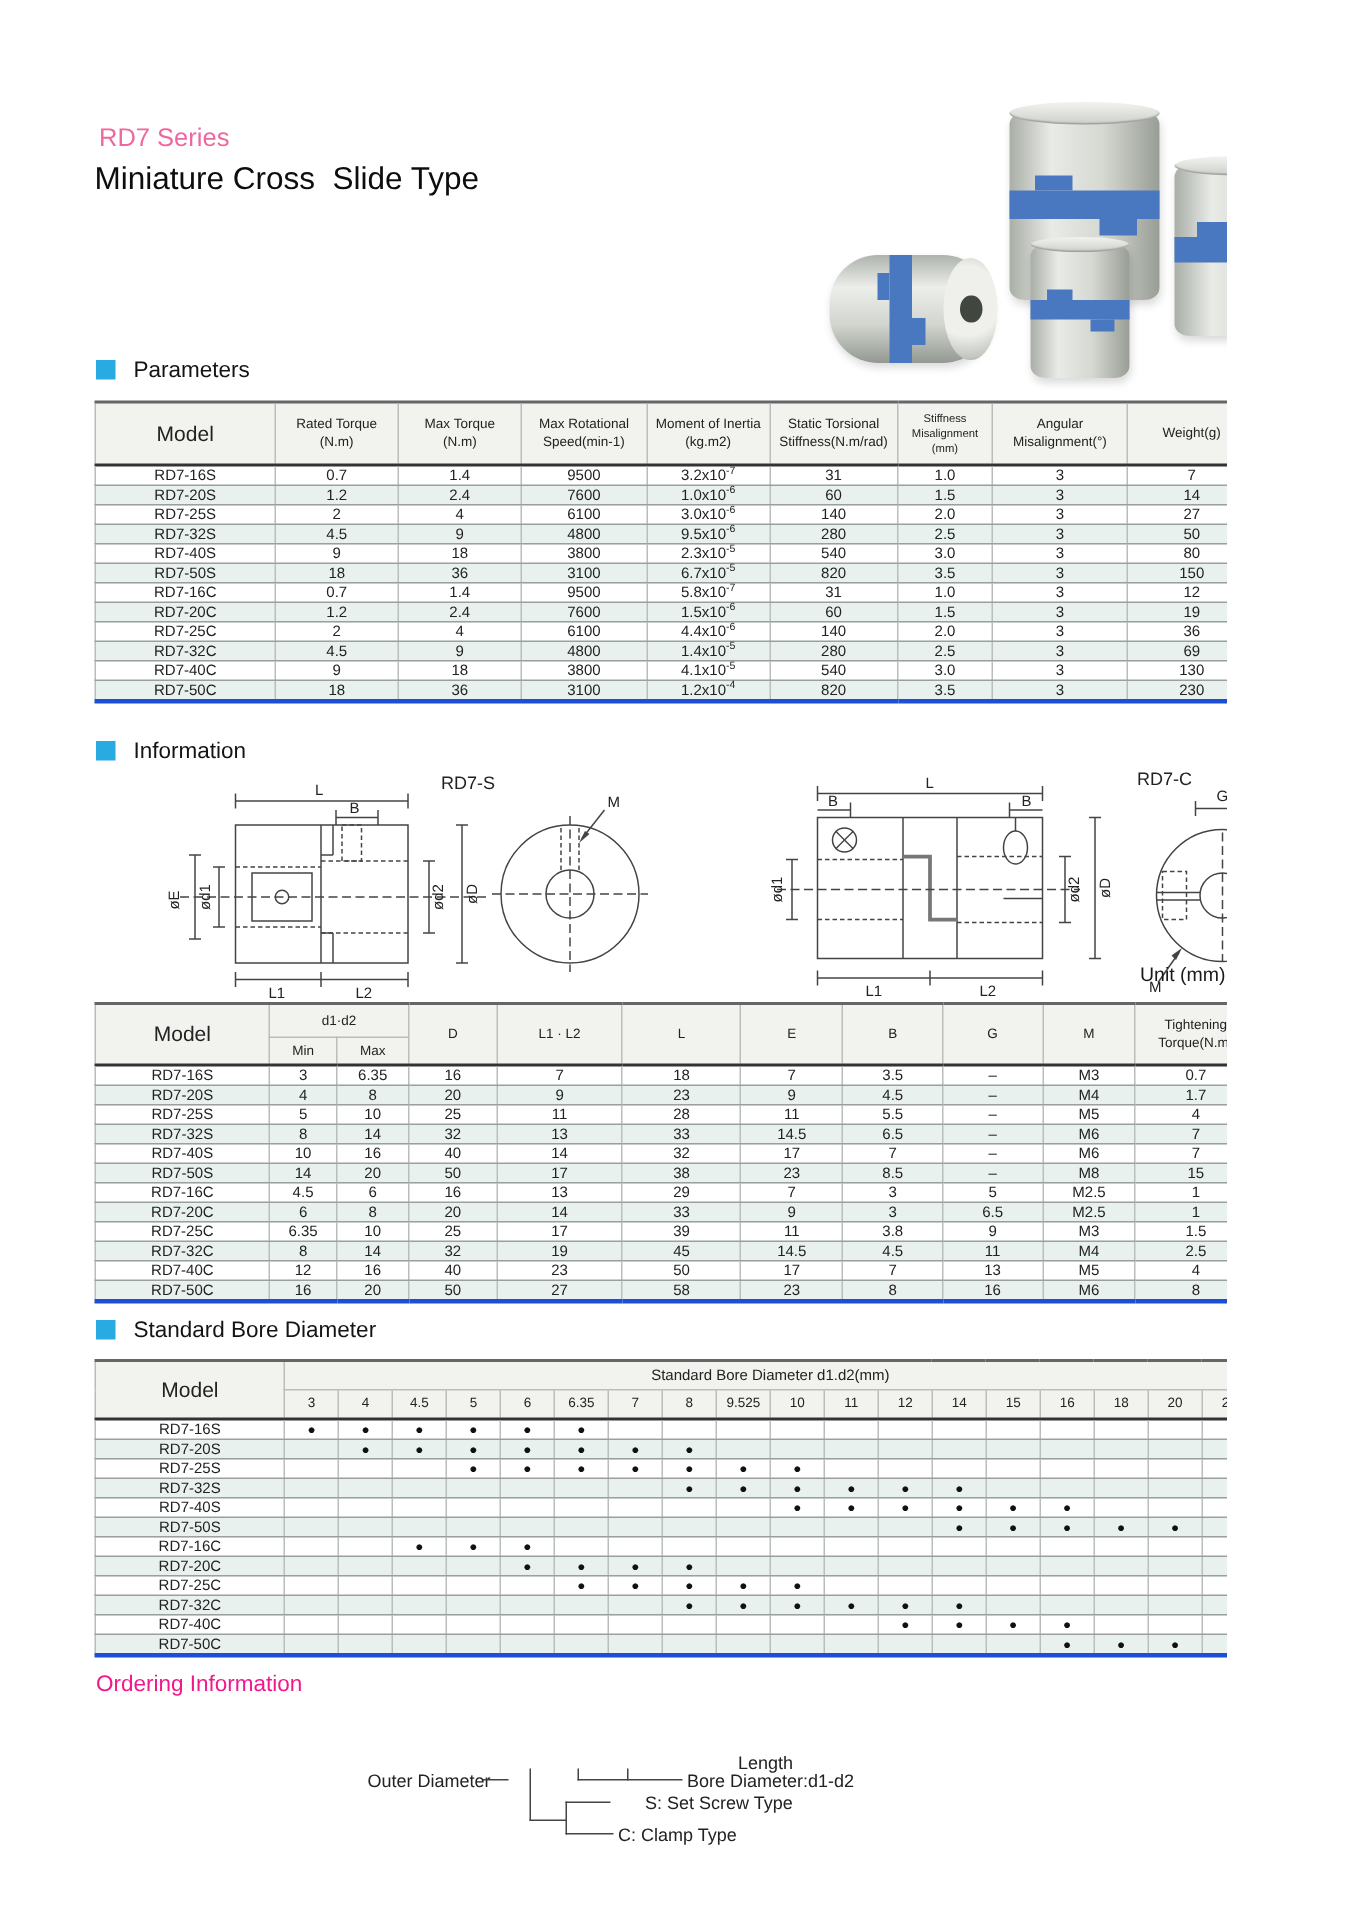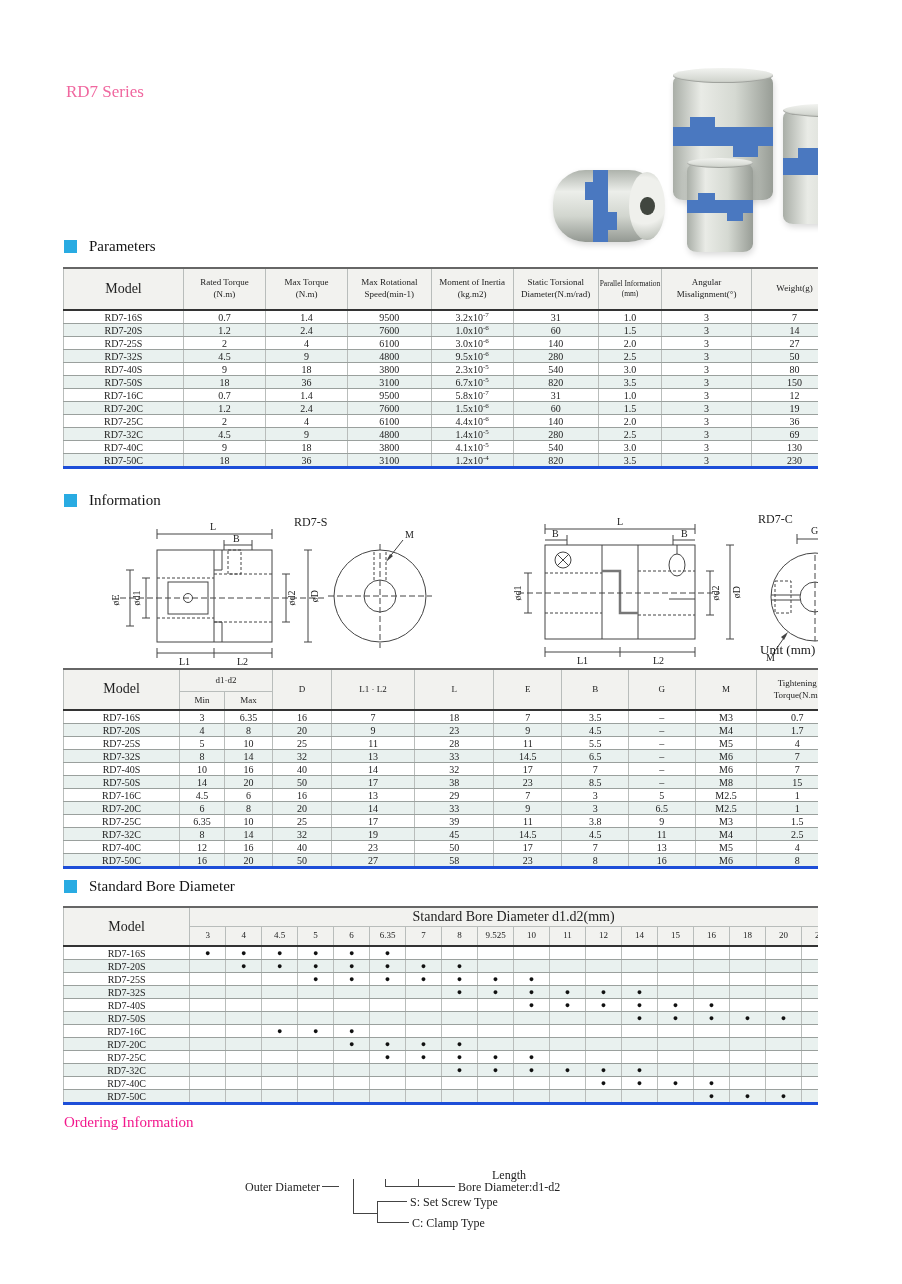--- a/index.html
+++ b/index.html
@@ -1,17 +1,17 @@
 <!DOCTYPE html>
 <html><head>
 <meta charset="utf-8">
 <style>
   html,body{margin:0;padding:0;background:#fff;}
   .page{position:relative;width:818px;height:1284px;background:#fff;overflow:hidden;
-        font-family:Liberation Serif, serif;color:#1a1a1a;}
+        font-family:Liberation Sans, sans-serif;color:#1a1a1a;}
 
   
   .series{position:absolute;left:66px;top:82px;font-size:17px;color:#F0679F;}
   .maintitle{position:absolute;left:63px;top:108px;font-size:21px;color:#0d0d0d;white-space:pre;}
 
   
   .sec{position:absolute;display:flex;align-items:center;gap:12px;font-size:15px;color:#141414;}
   .sec .sq{width:13px;height:13px;background:#29ABE2;flex:0 0 auto;}
   .orderhead{position:absolute;left:64px;top:1114px;font-size:15px;color:#F2188C;}
 
@@ -44,21 +44,21 @@
   .tbl tbody td{font-size:10px;height:12px;border-top:1px solid #9aa09d;border-bottom:1px solid #9aa09d;}
   .tbl tbody tr:last-child td{border-bottom:3px solid #1d4ed8;}
   .tbl tbody tr.alt{background:#e9f1ef;}
   .tbl td.model{font-size:10px;}
   sup{font-size:7px;line-height:0;}
   #params-table thead th{height:40px;}
   #params-table thead th:nth-child(7){font-size:7.5px;}
   #dims-table thead tr:first-child th{height:21px;}
   #dims-table thead tr:last-child th{height:17px;}
   #bore-table thead th{height:18px;}
-  #bore-table thead th.boretitle{font-size:14px;}
+  #bore-table thead th.boretitle{font-size:10px;}
   #bore-table td.dot{font-size:9px;color:#111;}
 
   
   .diagram{position:absolute;}
   .diagram .ln{stroke:#444;stroke-width:1;fill:none;}
   .diagram .step{stroke:#777;stroke-width:2.5;fill:none;}
   .diagram .dash{stroke-dasharray:6,3;}
   .diagram .hid{stroke-dasharray:3,2;}
   .diagram text{font-size:10px;fill:#222;}
   .diagram .ttl{font-size:12px;}
@@ -70,20 +70,21 @@
   .code .box{display:inline-block;width:15px;height:15px;border:2.5px solid #0c0c0c;margin:0 2px;}
   .olabel{position:absolute;font-size:12px;color:#222;}
   .lnabs{position:absolute;background:#444;}
 </style>
 </head>
 <body>
 
 <div class="page">
 
   <div class="series">RD7 Series</div>
+  <div class="maintitle">Miniature Cross  Slide Type</div>
 
   <div class="photos">
     <div class="coupling" style="left:128px;top:10px;width:100px;height:132px;">
       <div class="cap"></div>
       <div class="body"></div>
       <div class="band"></div>
     </div>
     <div class="coupling" style="left:238px;top:46px;width:88px;height:120px;">
       <div class="cap"></div>
       <div class="body"></div>
@@ -134,24 +135,24 @@
           <th>
             <div>Max Rotational</div>
             <div>Speed(min-1)</div>
           </th>
           <th>
             <div>Moment of Inertia</div>
             <div>(kg.m2)</div>
           </th>
           <th>
             <div>Static Torsional</div>
-            <div>Diameter(N.m/rad)</div>
+            <div>Stiffness(N.m/rad)</div>
           </th>
           <th>
-            <div>Parallel Information</div>
+            <div>Stiffness Misalignment</div>
             <div>(mm)</div>
           </th>
           <th>
             <div>Angular</div>
             <div>Misalignment(°)</div>
           </th>
           <th>
             <div>Weight(g)</div>
           </th>
         </tr>
@@ -918,21 +919,21 @@
           <td></td>
         </tr>
       </tbody>
   </table>
 
   <div class="orderhead">Ordering Information</div>
 
   <div class="olabel" style="left:245px;top:1180px;">Outer Diameter</div>
   <div class="olabel" style="left:492px;top:1168px;">Length</div>
   <div class="olabel" style="left:458px;top:1180px;">Bore Diameter:d1-d2</div>
-  <div class="olabel" style="left:410px;top:1195px;">S: Set Screw Type</div>
+  <div class="olabel" style="left:430px;top:1195px;">S: Set Screw Type</div>
   <div class="olabel" style="left:412px;top:1216px;">C: Clamp Type</div>
 
   <div class="lnabs" style="left:322px;top:1186px;width:17px;height:1px;"></div>
   <div class="lnabs" style="left:385px;top:1179px;width:1px;height:8px;"></div>
   <div class="lnabs" style="left:418px;top:1179px;width:1px;height:8px;"></div>
   <div class="lnabs" style="left:385px;top:1186px;width:70px;height:1px;"></div>
   <div class="lnabs" style="left:353px;top:1179px;width:1px;height:35px;"></div>
   <div class="lnabs" style="left:353px;top:1213px;width:25px;height:1px;"></div>
   <div class="lnabs" style="left:377px;top:1201px;width:1px;height:22px;"></div>
   <div class="lnabs" style="left:377px;top:1201px;width:30px;height:1px;"></div>

